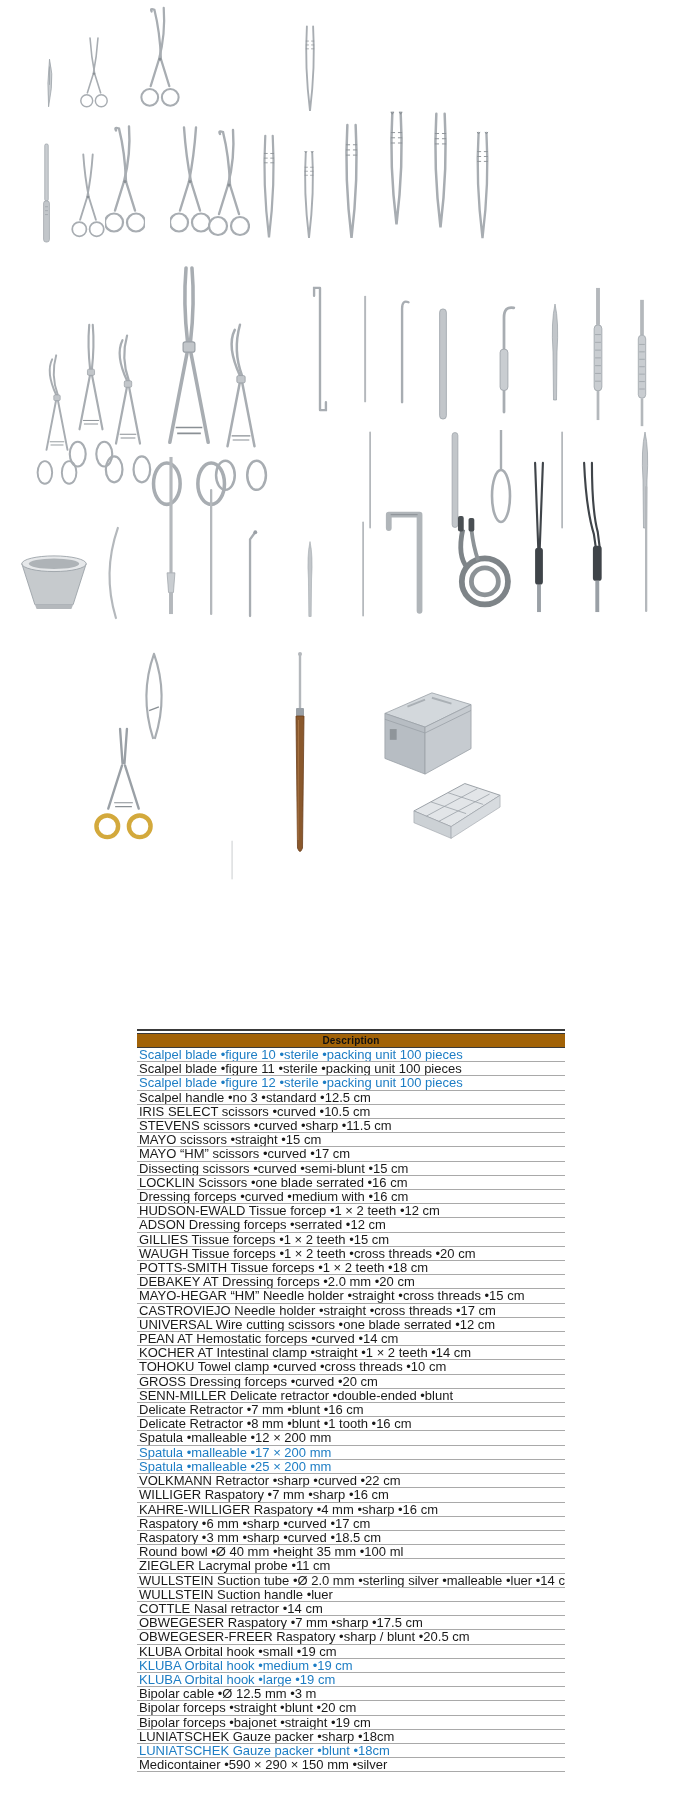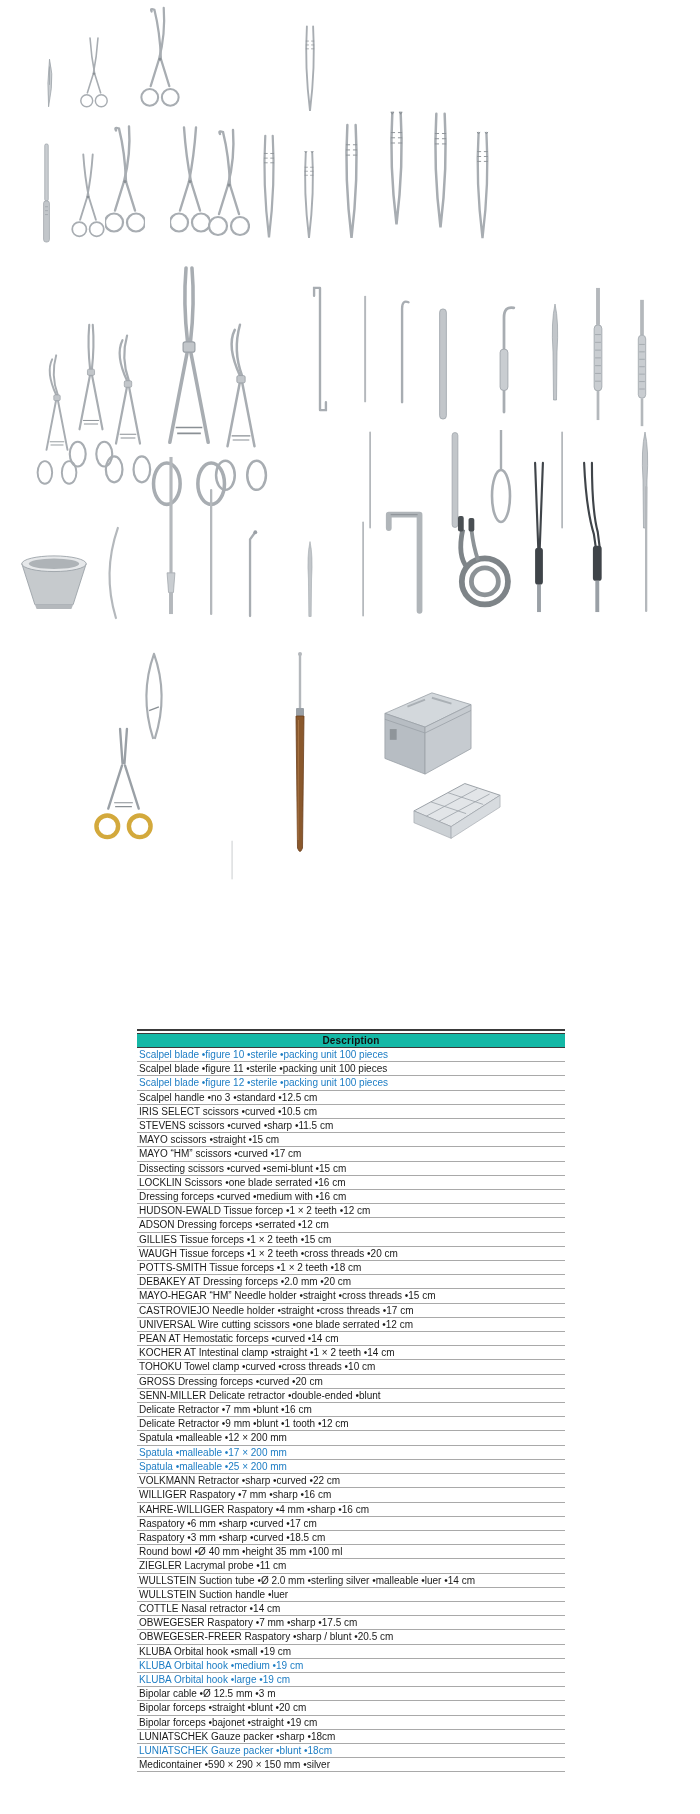--- a/index.html
+++ b/index.html
@@ -1,23 +1,23 @@
 <!DOCTYPE html>
 <html><head>
 <meta charset="utf-8">
 <style>
   html,body{margin:0;padding:0;background:#ffffff}
   body{width:700px;height:1814px;position:relative;font-family:"Liberation Sans",sans-serif;overflow:hidden}
   .gallery{position:absolute;left:0;top:0;width:700px;height:1030px}
   .inst{position:absolute;overflow:visible}
   .tablewrap{position:absolute;left:137px;top:1029px;width:428px;border-top:2px solid #3a3a3a;padding-top:2px}
   table{width:100%;border-collapse:collapse;table-layout:fixed}
-  th{background:#14b8a6;font-size:10px;font-weight:bold;color:#111;text-align:center;height:13px;padding:0;
+  th{background:#a16207;font-size:10px;font-weight:bold;color:#111;text-align:center;height:13px;padding:0;
      border-top:1px solid #3a3a3a;border-bottom:1px solid #3a3a3a;letter-spacing:.2px}
-  td{font-size:10px;color:#1a1a1a;height:13.2px;line-height:13.2px;padding:0 0 0 2px;
+  td{font-size:13px;color:#1a1a1a;height:13.2px;line-height:13.2px;padding:0 0 0 2px;
      border-bottom:1px solid #a9a9a9;white-space:nowrap;overflow:hidden}
   td.link{color:#1d7dc4}
 </style>
 </head>
 <body>
 
 <svg width="0" height="0" style="position:absolute" aria-hidden="true">
   <defs>
     <symbol id="sym-blade" viewBox="0 0 12 56">
       <path d="M6 2 Q10 18 8 34 L5 54 Q3 28 6 2 Z" fill="#c9cdd1" stroke="#9aa0a6" stroke-width="0.8"></path>
@@ -431,21 +431,21 @@
         <tr>
           <td>GROSS Dressing forceps •curved •20 cm</td>
         </tr>
         <tr>
           <td>SENN-MILLER Delicate retractor •double-ended •blunt</td>
         </tr>
         <tr>
           <td>Delicate Retractor •7 mm •blunt •16 cm</td>
         </tr>
         <tr>
-          <td>Delicate Retractor •9 mm •blunt •1 tooth •12 cm</td>
+          <td>Delicate Retractor •8 mm •blunt •1 tooth •16 cm</td>
         </tr>
         <tr>
           <td>Spatula •malleable •12 × 200 mm</td>
         </tr>
         <tr>
           <td class="link">Spatula •malleable •17 × 200 mm</td>
         </tr>
         <tr>
           <td class="link">Spatula •malleable •25 × 200 mm</td>
         </tr>

